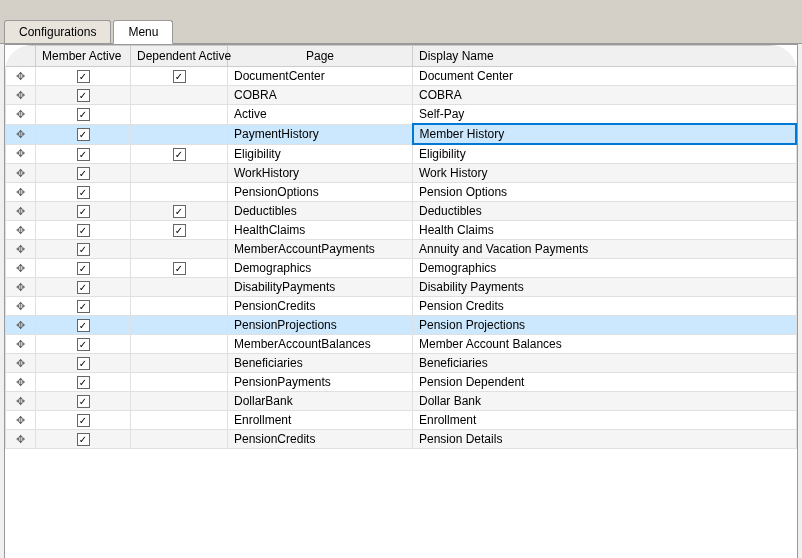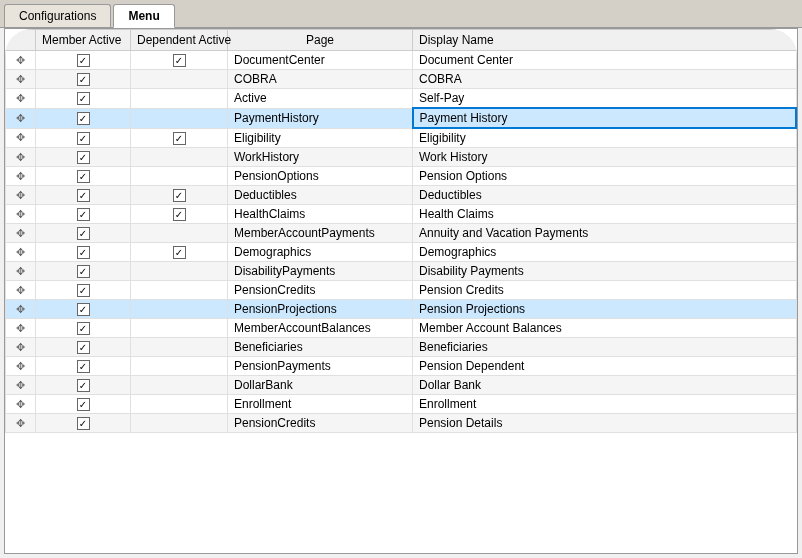--- a/index.html
+++ b/index.html
@@ -2,38 +2,38 @@
 <html><head>
   <meta charset="utf-8">
   <style>
     * { box-sizing: border-box; margin: 0; padding: 0; }
     body { font-family: Arial, sans-serif; font-size: 12px; background: #f0f0f0; width: 802px; height: 558px; overflow: hidden; }
 
     .tabs-bar {
       display: flex;
       background: #d4d0c8;
       border-bottom: 1px solid #999;
-      padding: 4px 4px 0 4px;
+      padding: 20px 4px 0 4px;
       gap: 2px;
     }
     .tab {
       padding: 4px 14px;
       background: #e8e4dc;
       border: 1px solid #999;
       border-bottom: none;
       cursor: pointer;
       border-radius: 3px 3px 0 0;
       font-size: 12px;
       color: #000;
     }
     .tab.active {
       background: #fff;
       border-bottom: 1px solid #fff;
       margin-bottom: -1px;
-      font-weight: bold;
+      font-weight: normal;
     }
 
     .main-content {
       background: #fff;
       border: 1px solid #999;
       margin: 0 4px 4px 4px;
       height: calc(558px - 32px);
       overflow: hidden;
       display: flex;
       flex-direction: column;
@@ -191,21 +191,21 @@
             <td class="checkbox-cell"><div class="checkbox checked"></div></td>
             <td class="checkbox-cell"></td>
             <td>Active</td>
             <td>Self-Pay</td>
           </tr>
           <tr class="highlighted">
             <td class="drag-handle">✥</td>
             <td class="checkbox-cell"><div class="checkbox checked"></div></td>
             <td class="checkbox-cell"></td>
             <td>PaymentHistory</td>
-            <td class="display-name-highlighted">Payment History</td>
+            <td class="display-name-highlighted">Member History</td>
           </tr>
           <tr>
             <td class="drag-handle">✥</td>
             <td class="checkbox-cell"><div class="checkbox checked"></div></td>
             <td class="checkbox-cell"><div class="checkbox checked"></div></td>
             <td>Eligibility</td>
             <td>Eligibility</td>
           </tr>
           <tr>
             <td class="drag-handle">✥</td>

